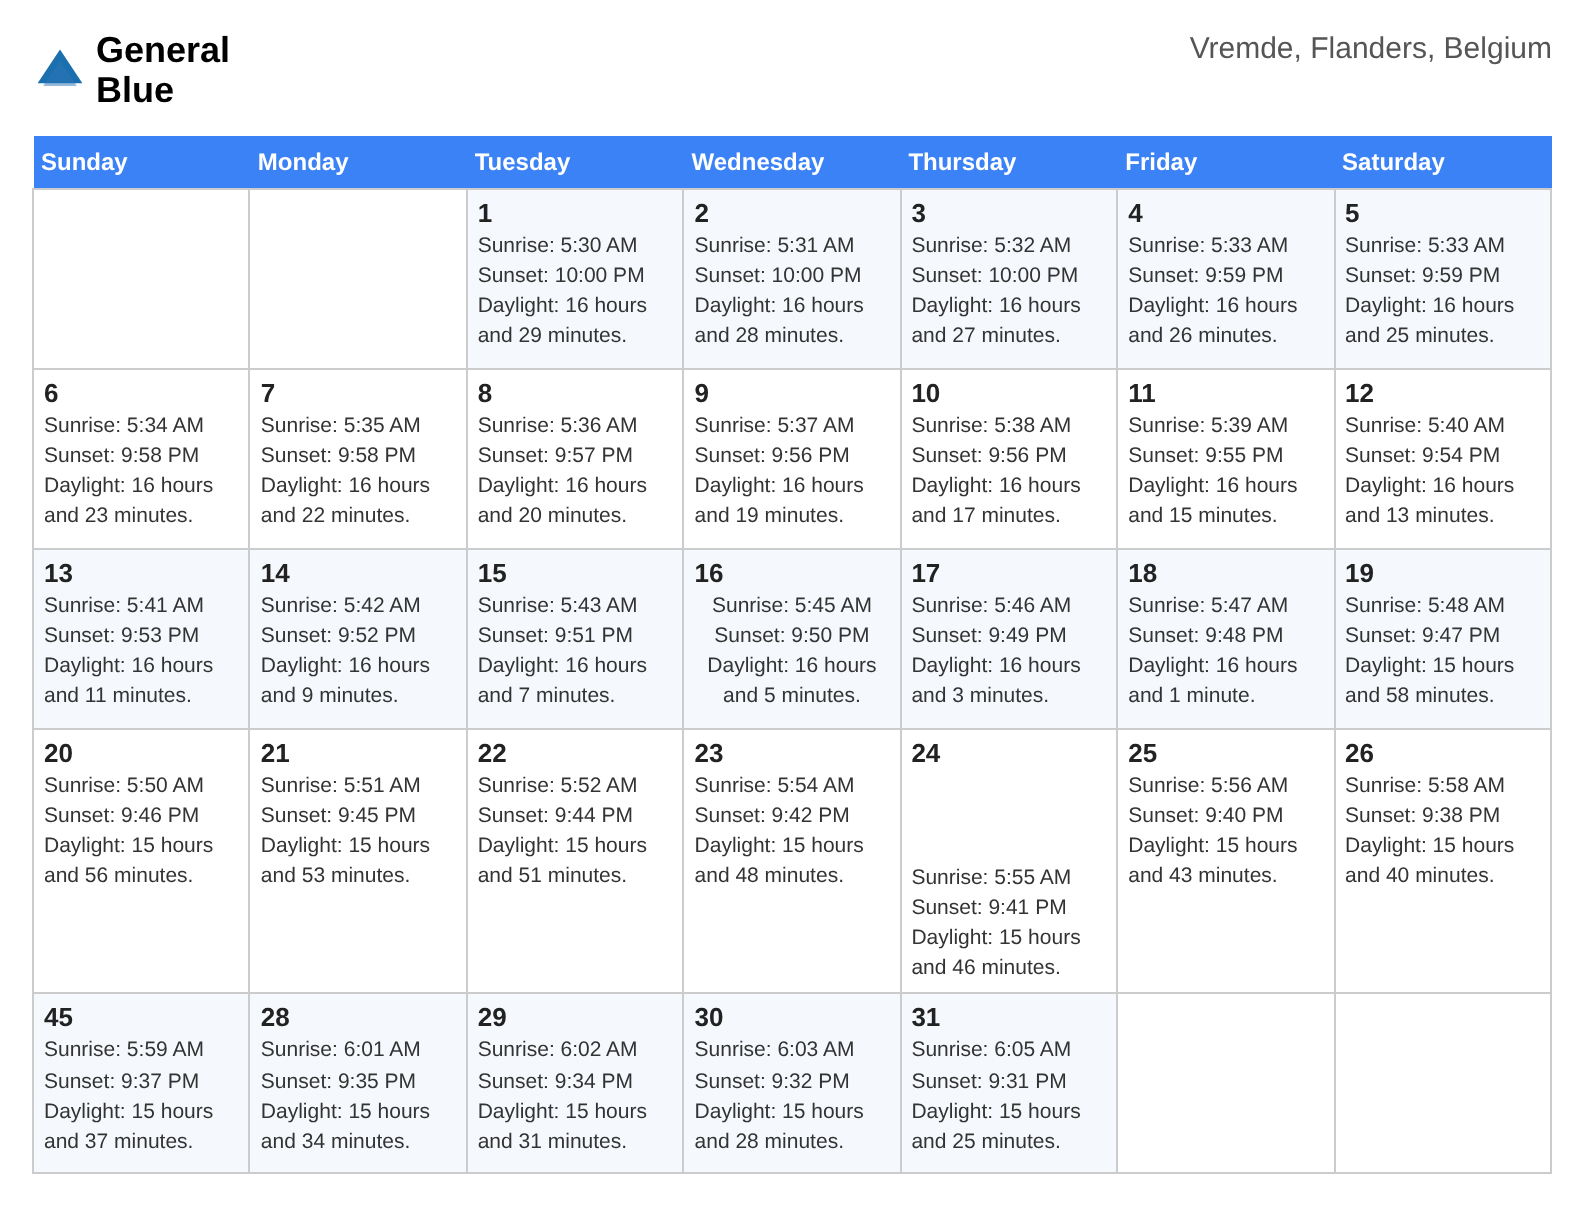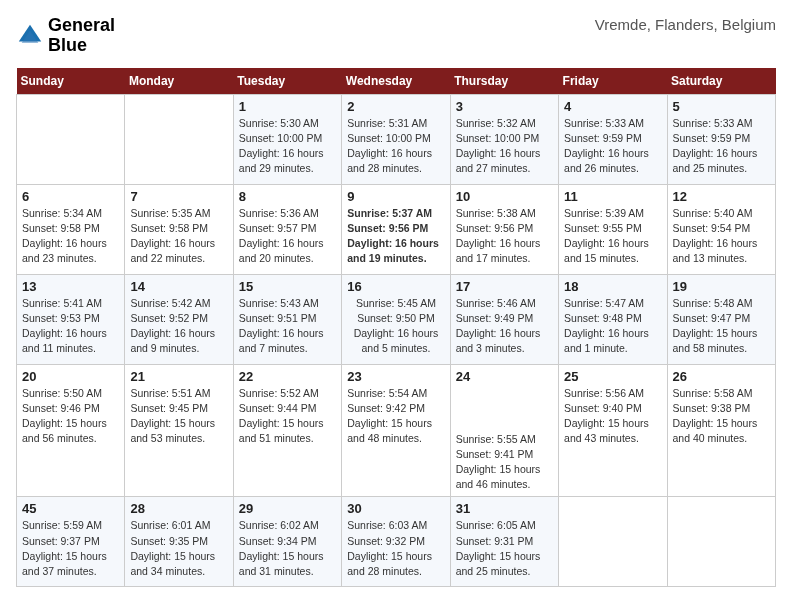--- a/index.html
+++ b/index.html
@@ -41,21 +41,21 @@
     .location {
       font-size: 15px;
       color: #555;
     }
     table {
       width: 100%;
       border-collapse: collapse;
       font-size: 11px;
     }
     thead tr th {
-      background-color: #7f1d1d;
+      background-color: #3b82f6;
       color: #fff;
       padding: 6px 4px;
       text-align: left;
       font-size: 12px;
       font-weight: bold;
     }
     tbody tr td {
       border: 1px solid #ccc;
       vertical-align: top;
       padding: 4px 5px;
@@ -167,21 +167,21 @@
         </td>
         <td>
           <span class="day-num">8</span>
           <div class="day-info" style="white-space: pre-line;">Sunrise: 5:36 AM
 Sunset: 9:57 PM
 Daylight: 16 hours
 and 20 minutes.</div>
         </td>
         <td>
           <span class="day-num">9</span>
-          <div class="day-info" style="white-space: pre-line; font-weight: bold;">Sunrise: 5:37 AM
+          <div class="day-info" style="white-space: pre-line;">Sunrise: 5:37 AM
 Sunset: 9:56 PM
 Daylight: 16 hours
 and 19 minutes.</div>
         </td>
         <td>
           <span class="day-num">10</span>
           <div class="day-info" style="white-space: pre-line;">Sunrise: 5:38 AM
 Sunset: 9:56 PM
 Daylight: 16 hours
 and 17 minutes.</div>

